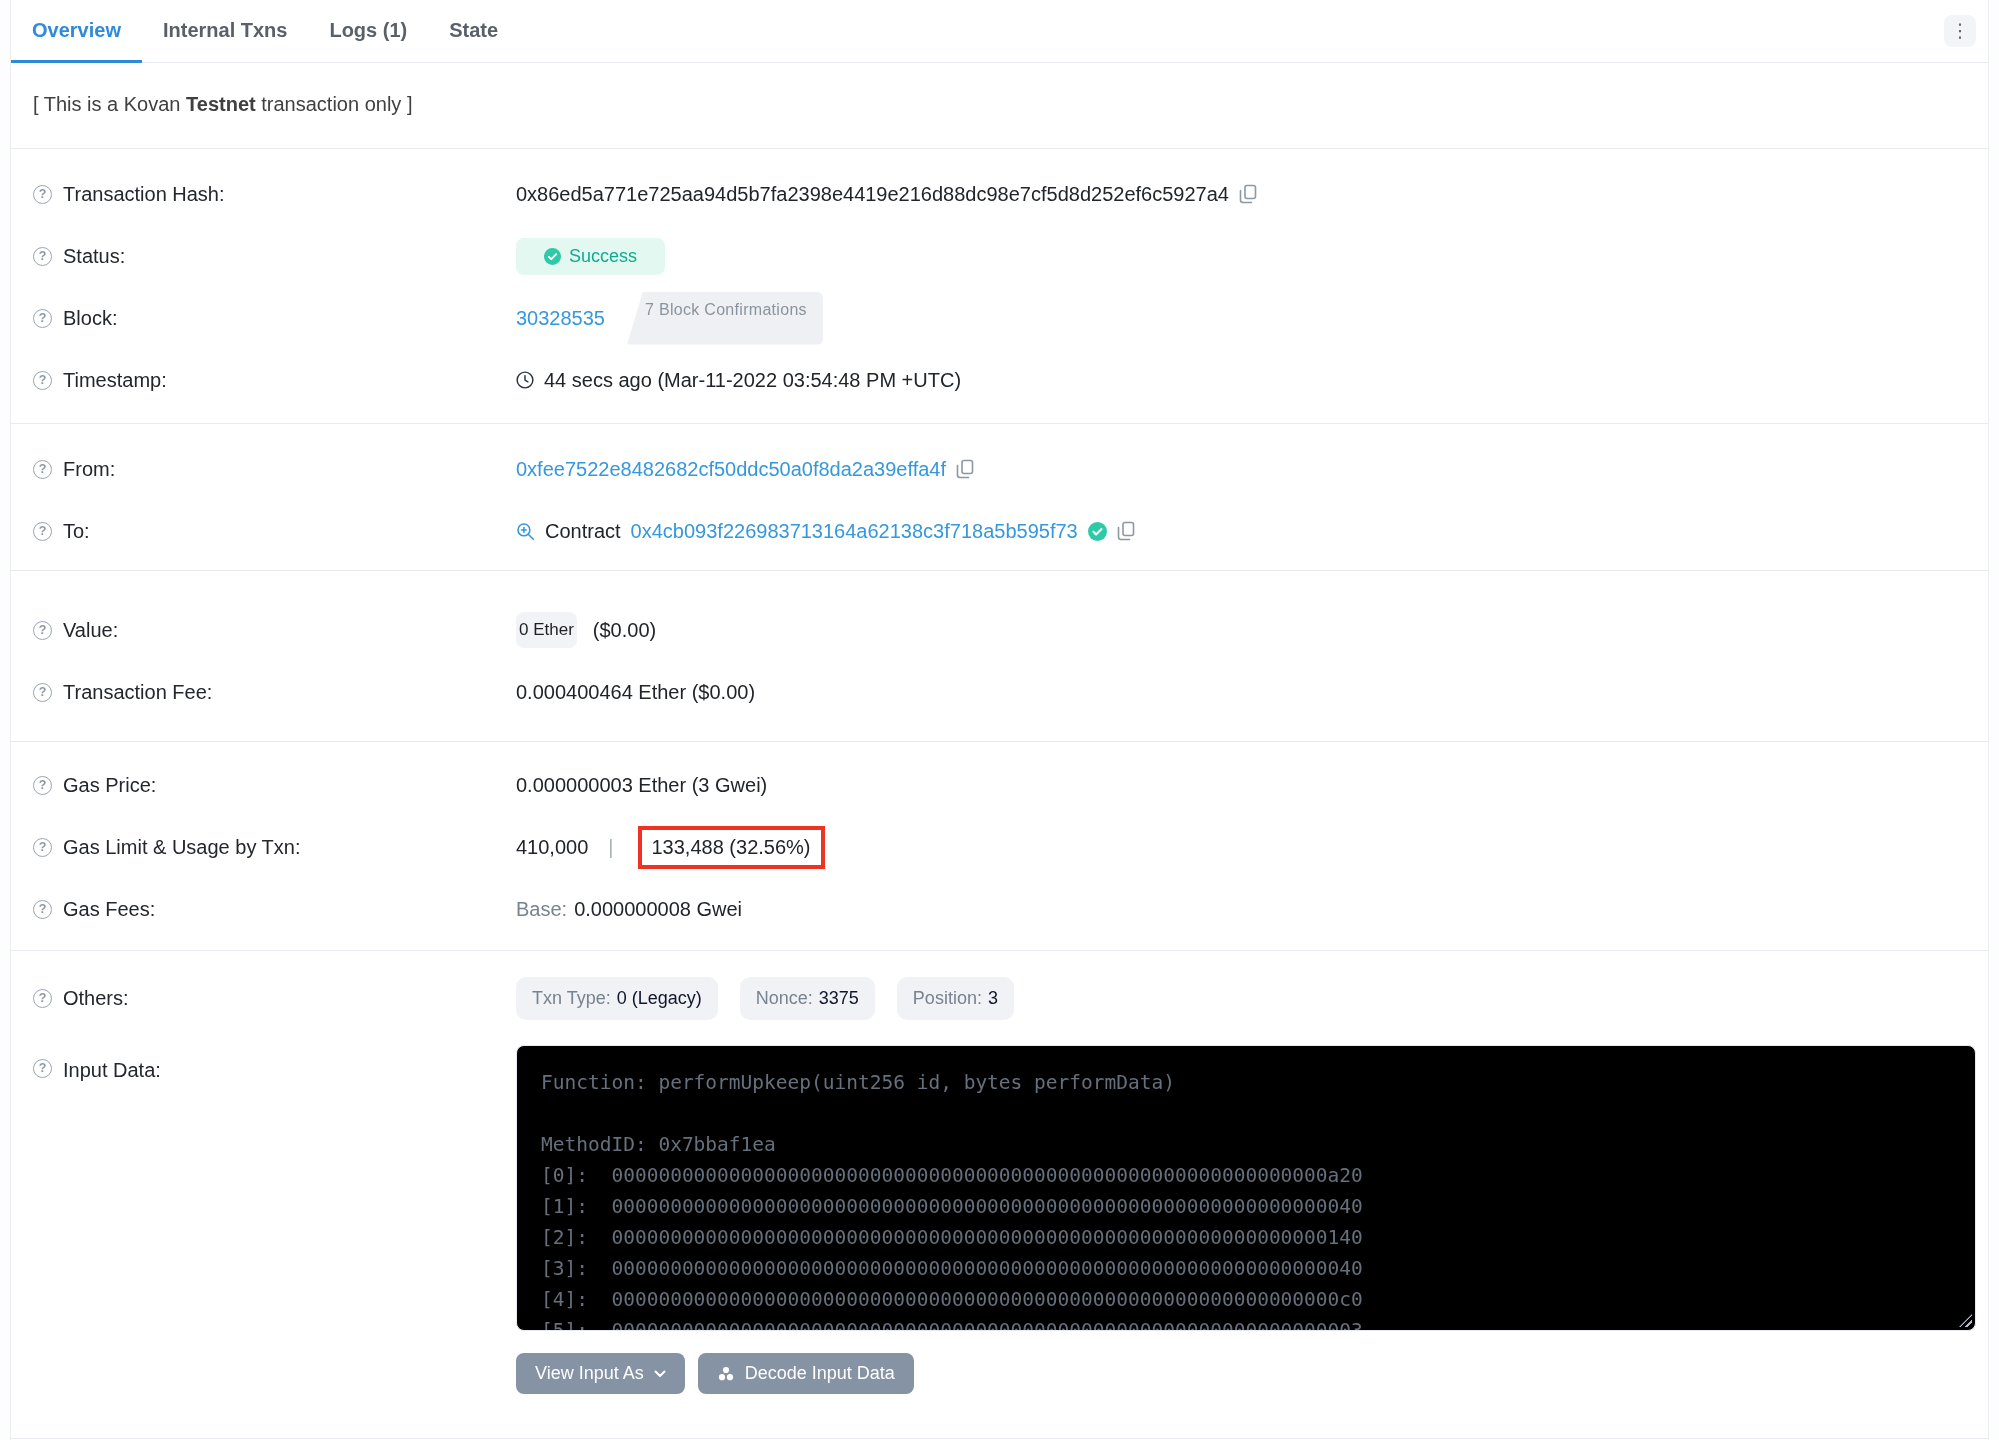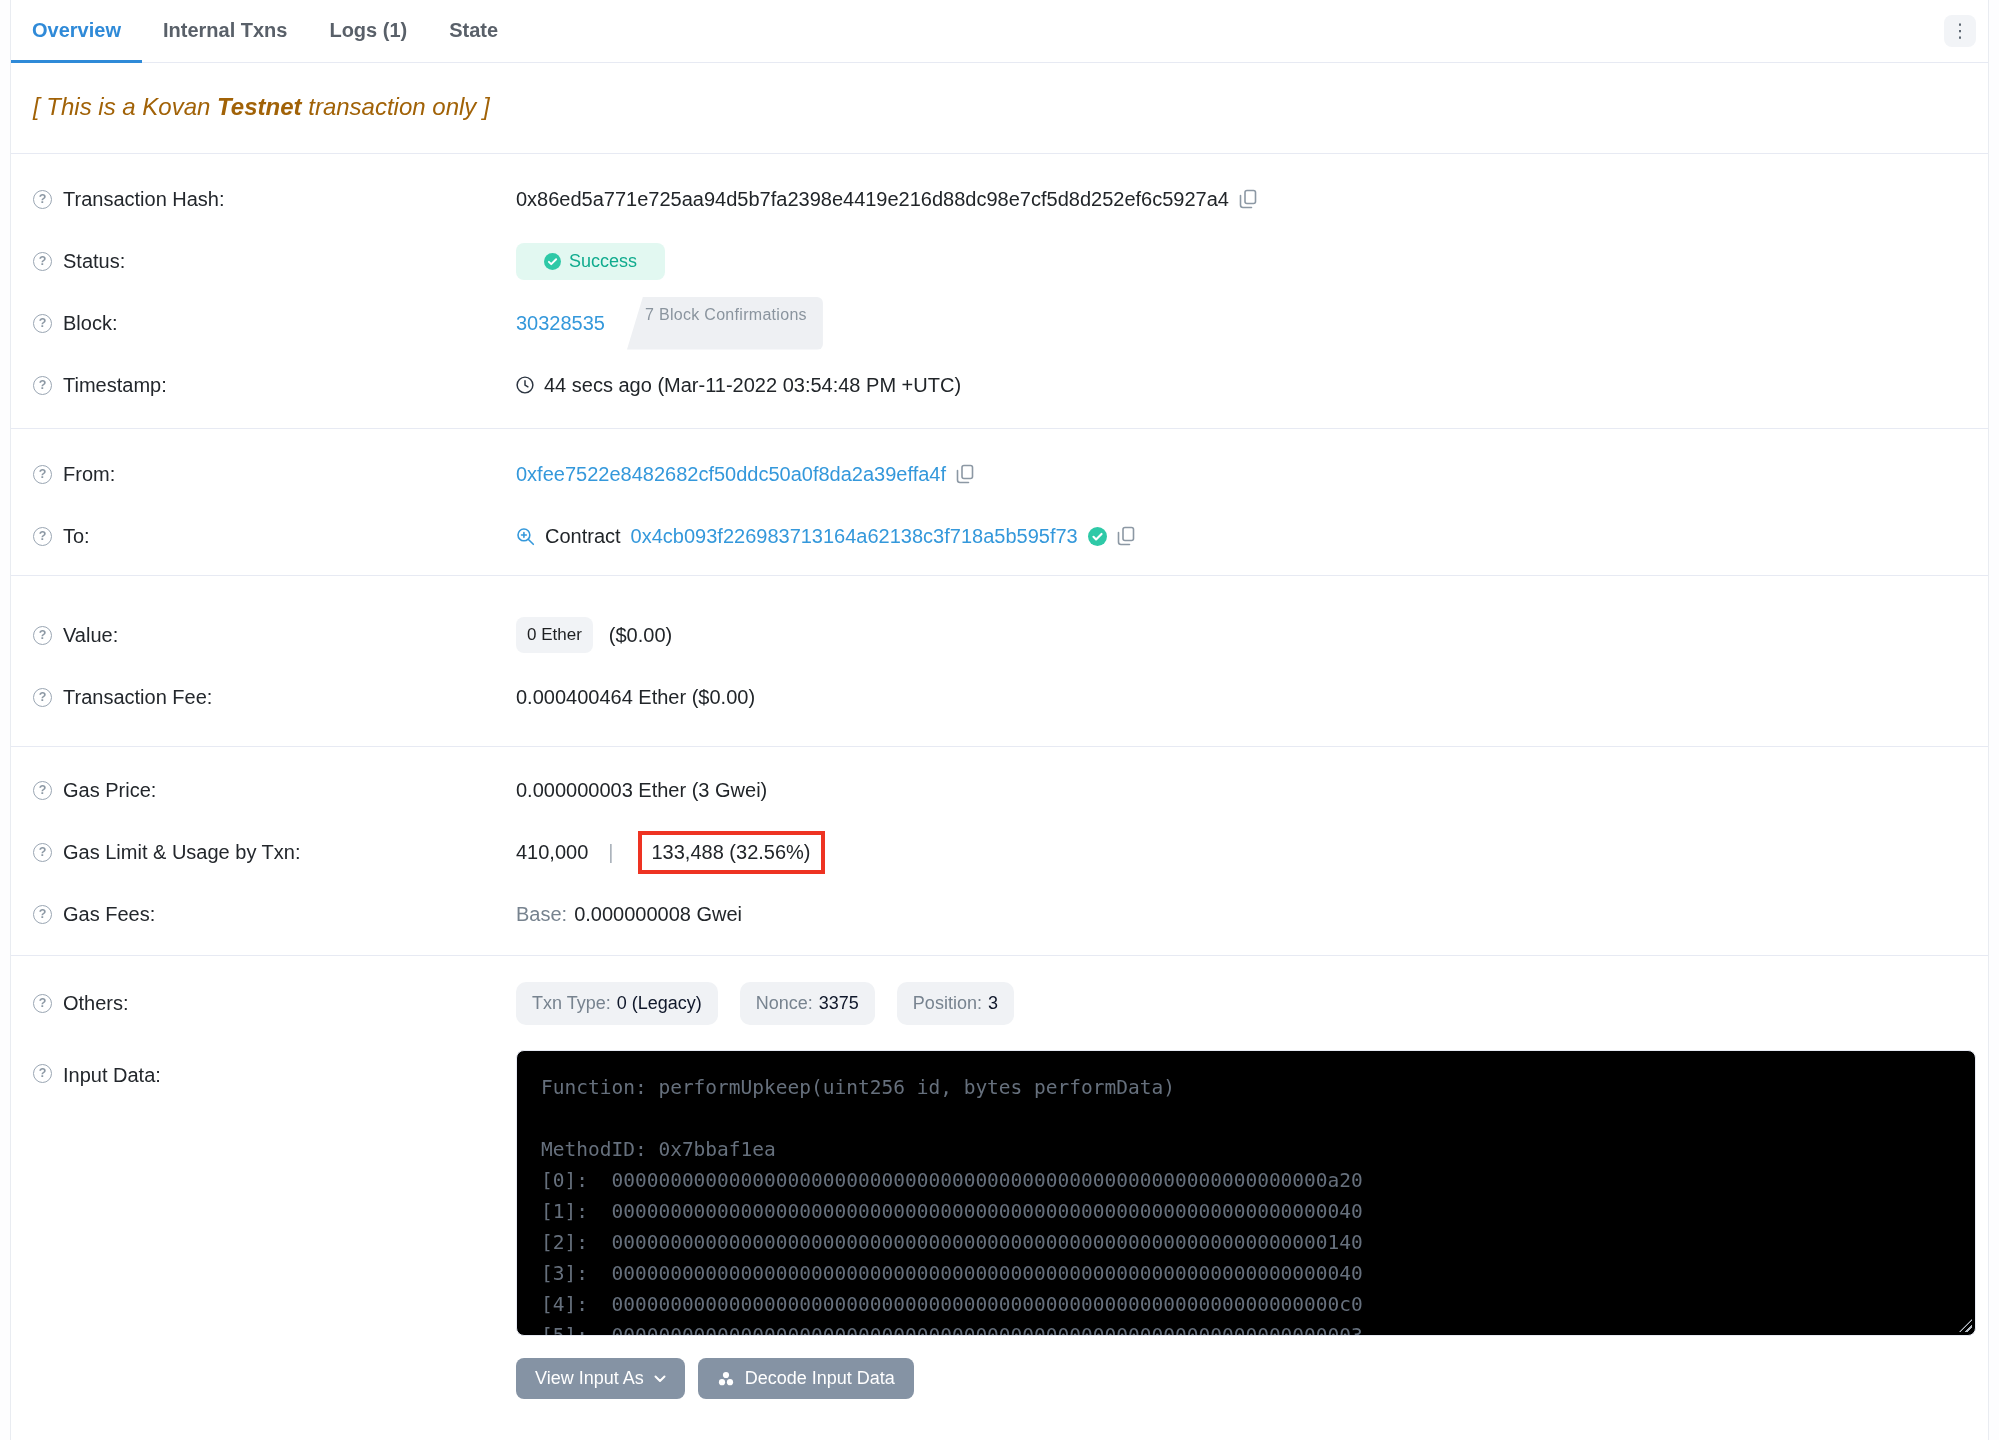--- a/index.html
+++ b/index.html
@@ -29,21 +29,21 @@
   .tab.active { color:#2f8ad8; border-bottom-color:#2f8ad8; }
   .kebab-btn {
     position:absolute; right:12px; top:15px; width:32px; height:32px;
     background:#f2f4f7; border:none; border-radius:8px; cursor:pointer;
     color:#5b6570; font-size:19px; line-height:30px; text-align:center;
     display:flex; align-items:center; justify-content:center;
   }
   
   .sec { border-bottom:1px solid #e7eaf3; }
   .sec-warning { padding:30px 12px 32px 22px; }
-  .warning { color:#a16207; font-size:24px;font-style:italic; }
+  .warning { color:#404040; font-size:20px; }
   .sec1 { padding:14px 12px 12px 22px; }
   .sec2 { padding:14px 12px 8px 22px; }
   .sec3 { padding:28px 12px 18px 22px; }
   .sec4 { padding:12px 12px 10px 22px; }
   .sec5 { padding:16px 12px 44px 22px; border-bottom:1px solid #e7eaf3; }
   .row { display:flex; align-items:center; min-height:62px; }
   .row-top { align-items:flex-start; margin-top:16px; }
   .row-top .row-label { padding-top:14px; }
   .row-label {
     flex:0 0 483px; display:flex; align-items:center; gap:11px; color:#23272c;
@@ -64,21 +64,21 @@
     background:#e2f8f1; color:#10ab8e; font-size:18px; font-weight:500;
     padding:8px 28px; border-radius:8px;
   }
   .badge-conf {
     background:#eef0f3; color:#8a949e; font-size:16px; font-weight:500;
     letter-spacing:.3px; padding:9px 16px 26px 26px; margin-left:4px;
     clip-path:polygon(24px 0, 100% 0, 100% 100%, 8px 100%);
     border-radius:0 6px 6px 0;
   }
   .badge-grey {
-    background:#f1f3f6; border-radius:8px; padding:8px 11px; font-size:17px; color:#1e2022;
+    background:#f1f3f6; border-radius:8px; padding:8px 3px; font-size:17px; color:#1e2022;
   }
   .others-badge {
     background:#f0f2f5; border-radius:10px; padding:11px 16px; font-size:18px;
     display:inline-flex; gap:6px; margin-right:14px;
   }
   .ob-name { color:#77838f; }
   .ob-val { color:#0f172a; font-weight:400; }
   .muted { color:#77838f; }
   .pipe { color:#aab2bb; margin:0 10px; }
   .red-box {

